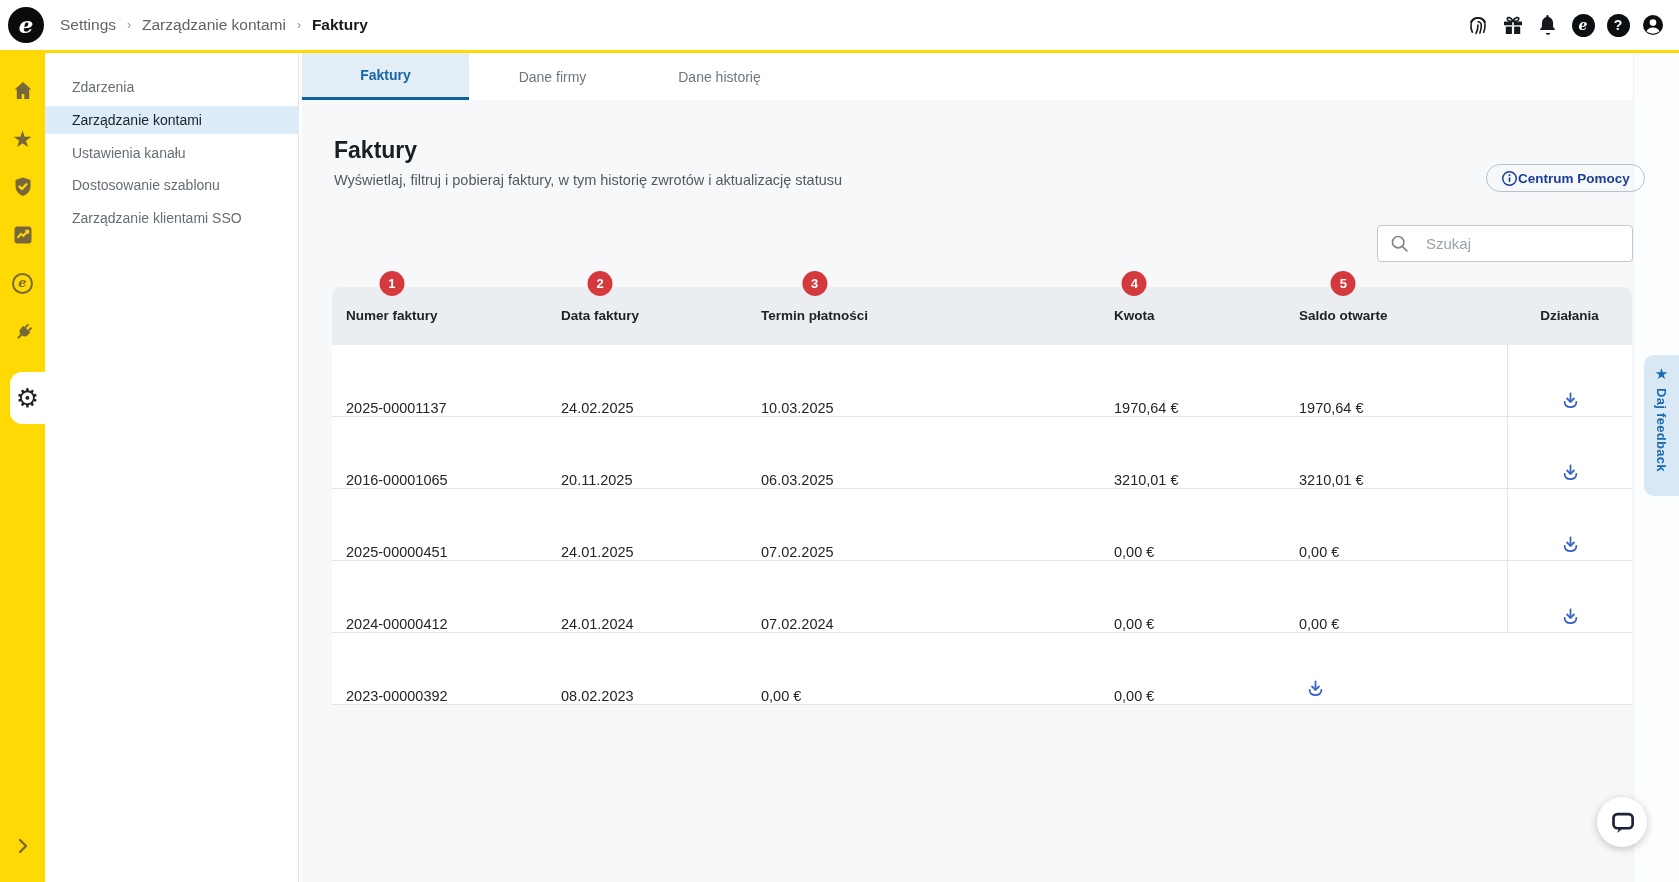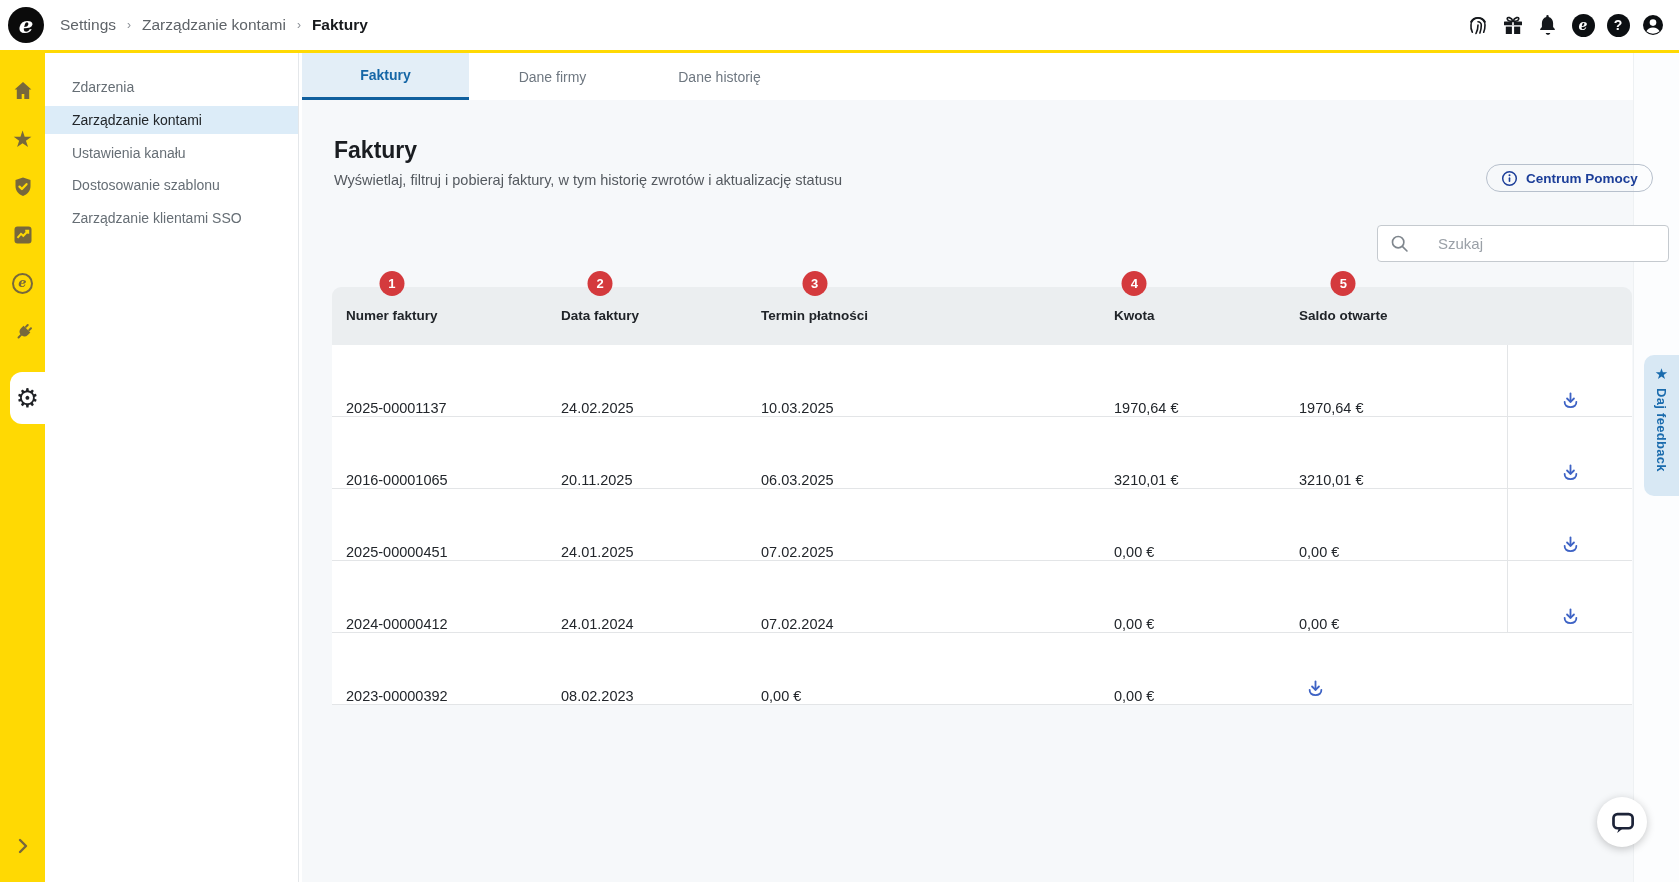--- a/index.html
+++ b/index.html
@@ -46,23 +46,23 @@
   .tabsrow{position:absolute;left:302px;top:53px;width:1331px;height:47px;background:#fff;z-index:5}
   .tabs{position:absolute;left:0;top:0;height:47px;display:flex}
   .tab{width:167px;height:47px;display:flex;align-items:center;justify-content:center;font-size:14px;color:#6e7780;cursor:pointer;box-sizing:border-box}
   .tab.active{background:#e3eef7;color:#1566a6;font-weight:bold;border-bottom:3px solid #0f5f9e}
   
   .content{position:absolute;left:302px;top:100px;width:1331px;height:782px;background:#f6f8fa;z-index:1}
   .rightstrip{position:absolute;left:1633px;top:53px;width:46px;height:829px;background:#fcfdfe;border-left:1px solid #eef1f3;box-sizing:border-box;z-index:2}
   .page-title{position:absolute;left:334px;top:137px;font-size:23px;font-weight:bold;color:#1a1d21;z-index:6}
   .page-subtitle{position:absolute;left:334px;top:172px;font-size:14.5px;color:#54595f;z-index:6}
   .help-btn{position:absolute;left:1486px;top:164px;height:28px;border:1px solid #b7c0cc;border-radius:15px;
-    display:flex;align-items:center;gap:8px;padding:0 14px;color:#1c3e99;font-size:13.5px;font-weight:bold;cursor:pointer;z-index:6;background:transparent}
-  .search{position:absolute;left:1377px;top:225px;width:292px;height:37px;background:#fff;border:1px solid #c5cacf;border-radius:4px;
-    display:flex;align-items:center;box-sizing:border-box;padding-left:11px;gap:25px;z-index:6}
+    display:flex;align-items:center;padding:0 14px;color:#1c3e99;font-size:13.5px;font-weight:bold;cursor:pointer;z-index:6;background:transparent}
+  .search{position:absolute;left:1377px;top:225px;width:256px;height:37px;background:#fff;border:1px solid #c5cacf;border-radius:4px;
+    display:flex;align-items:center;box-sizing:border-box;padding-left:11px;gap:13px;z-index:6}
   .search input{border:none;outline:none;background:transparent;font-family:"Liberation Sans",sans-serif;font-size:15px;color:#333;width:190px}
   .search input::placeholder{color:#9aa0a7}
   
   .table{position:absolute;left:332px;top:287px;width:1300px;z-index:6}
   .thead{height:58px;background:#ebeef0;border-radius:9px 9px 0 0;display:flex}
   .th{display:flex;align-items:center;padding-left:14px;box-sizing:border-box;font-size:13.5px;font-weight:bold;color:#202429;position:relative}
   .th-label{position:relative;display:inline-block;line-height:16px}
   .col-badge{position:absolute;left:50%;top:-37px;transform:translateX(-50%);width:25px;height:25px;border-radius:50%;
     background:#d43a3d;color:#fff;font-size:13px;font-weight:bold;display:flex;align-items:center;justify-content:center}
   .tr{height:71px;background:#fff;display:flex;border-bottom:1px solid #e3e5e7}
@@ -249,20 +249,26 @@
       <span class="col-badge">4</span>
       <span class="th-label-text">Kwota</span>
     </span>
   </div>
       <div class="th">
     <span class="th-label">
       <span class="col-badge">5</span>
       <span class="th-label-text">Saldo otwarte</span>
     </span>
   </div>
+      <div class="th">
+    <span class="th-label">
+      
+      <span class="th-label-text">Działania</span>
+    </span>
+  </div>
     </div>
   <div class="tbody">
       <div class="tr">
     <div class="td">
           <span>2025-00001137</span>
         </div>
     <div class="td">
           <span>24.02.2025</span>
         </div>
     <div class="td">

